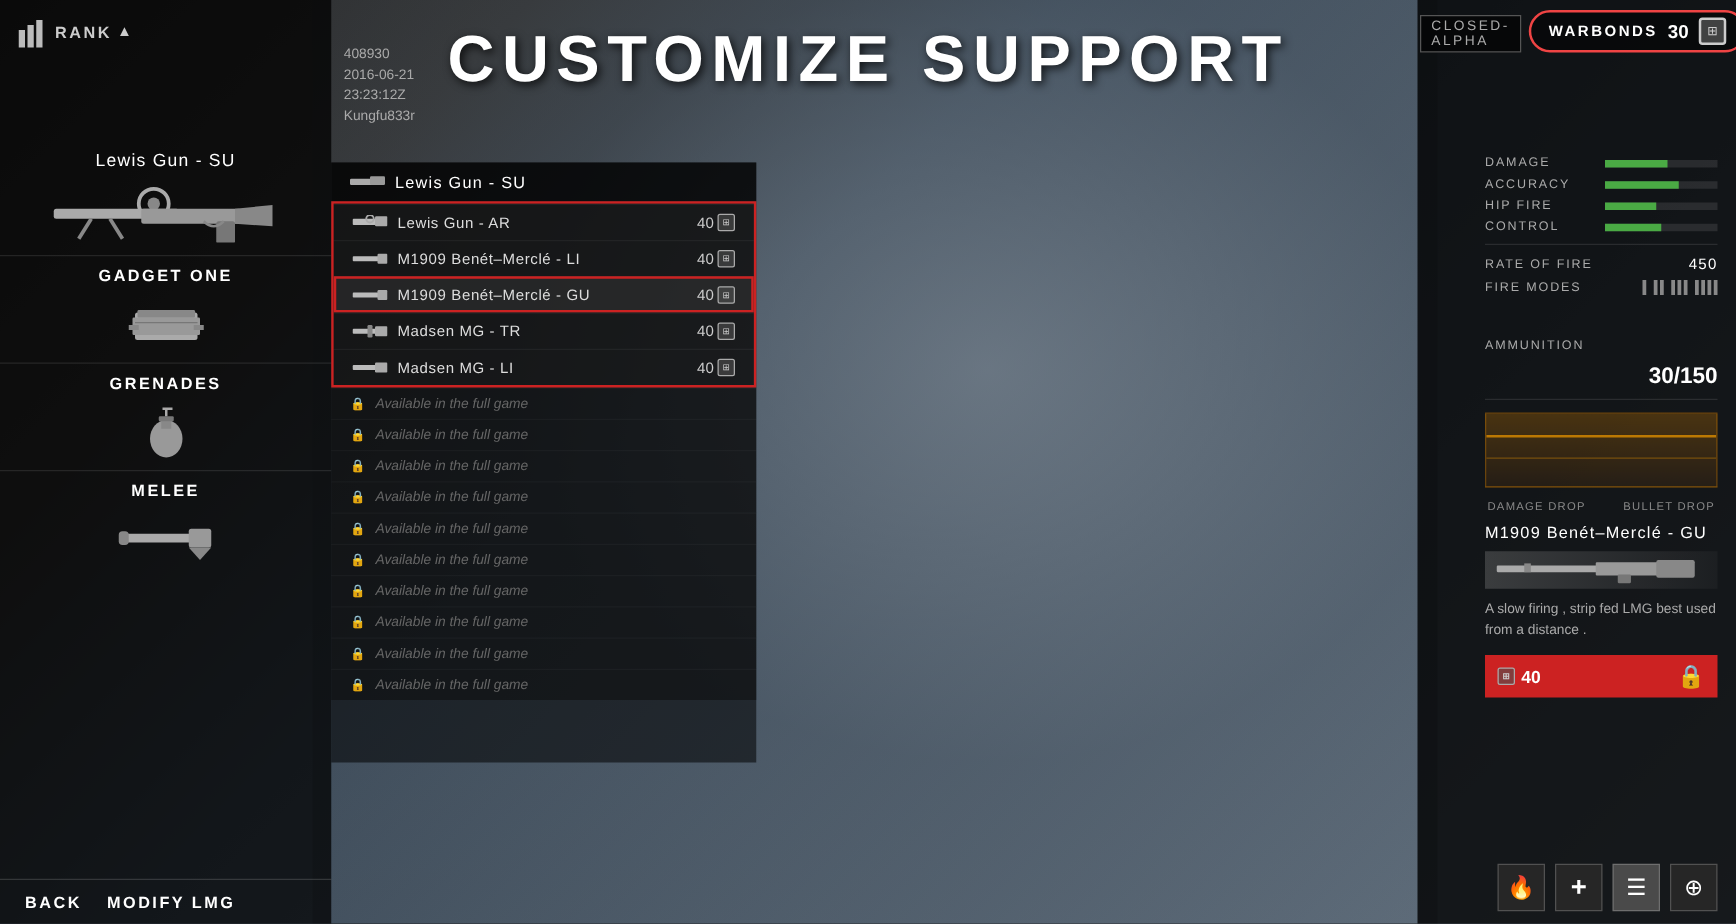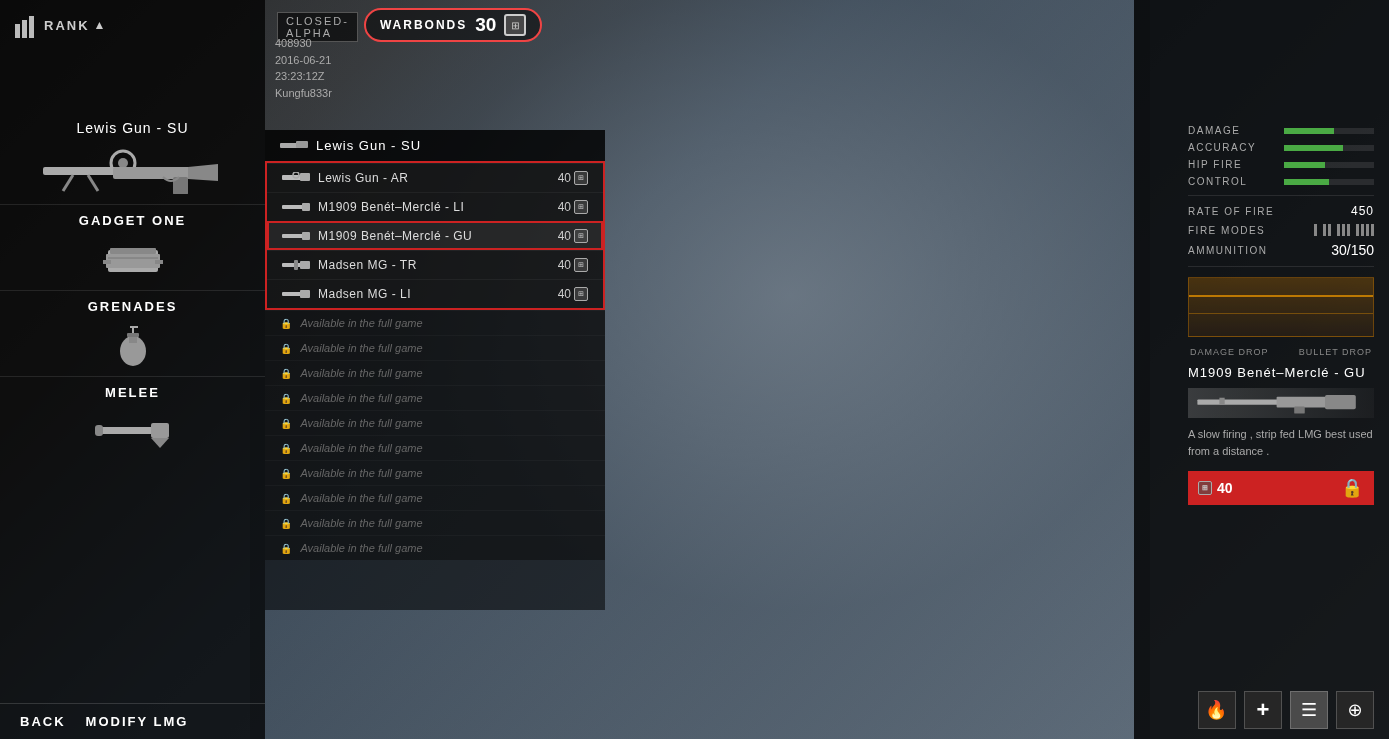--- a/index.html
+++ b/index.html
@@ -130,21 +130,21 @@
 
     .warbonds-label {
       color: #ffffff;
       font-size: 12px;
       letter-spacing: 2px;
       font-weight: bold;
     }
 
     .warbonds-count {
       color: #ffffff;
-      font-size: 19px;
+      font-size: 15px;
       font-weight: bold;
     }
 
     .warbonds-icon {
       width: 22px;
       height: 22px;
       border: 2px solid #ccc;
       border-radius: 3px;
       background: rgba(80,80,80,0.8);
       display: flex;
@@ -407,22 +407,23 @@
     }
 
     .fire-mode-bar {
       width: 3px;
       height: 12px;
       background: #888;
     }
 
     .ammo-display {
       color: #ffffff;
-      font-size: 14px;
-      font-weight: normal;
+      font-size: 18px;
+      font-weight: bold;
+      margin-top: 48px;
     }
 
     
     .range-chart {
       height: 60px;
       background: linear-gradient(to bottom, rgba(200,120,0,0.3) 0%, rgba(200,100,0,0.1) 100%);
       border: 1px solid rgba(200,120,0,0.4);
       margin: 10px 0;
       position: relative;
       overflow: hidden;
@@ -559,20 +560,23 @@
       <div style="width:5px;height:22px;background:#bbb;"></div>
     </div>
     <div>
       <div style="display:flex;align-items:flex-start;gap:4px;">
         <span style="color:#ccc;font-size:13px;letter-spacing:2px;font-weight:bold;">RANK</span>
         <span style="color:#ccc;font-size:12px;">▲</span>
       </div>
     </div>
   </div>
 
+  <div class="header-center">
+    <div class="page-title">CUSTOMIZE SUPPORT</div>
+  </div>
 
   <div class="header-right">
     <div class="closed-alpha-badge">CLOSED-ALPHA</div>
     <div class="warbonds-container">
       <span class="warbonds-label">WARBONDS</span>
       <span class="warbonds-count">30</span>
       <div class="warbonds-icon">
         <span>⊞</span>
       </div>
     </div>

